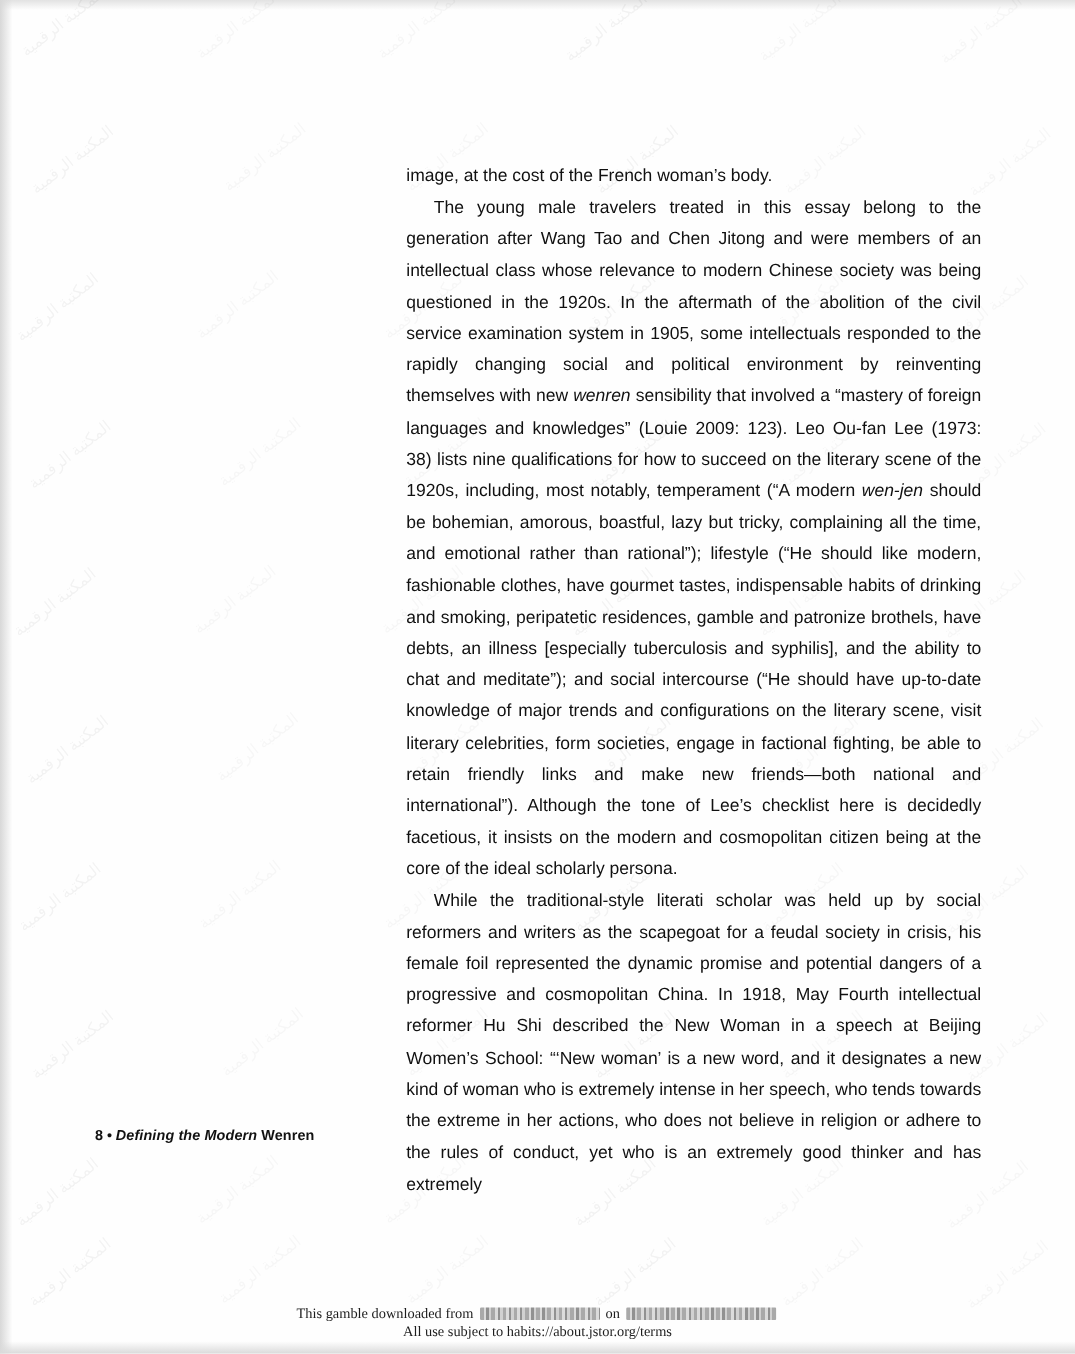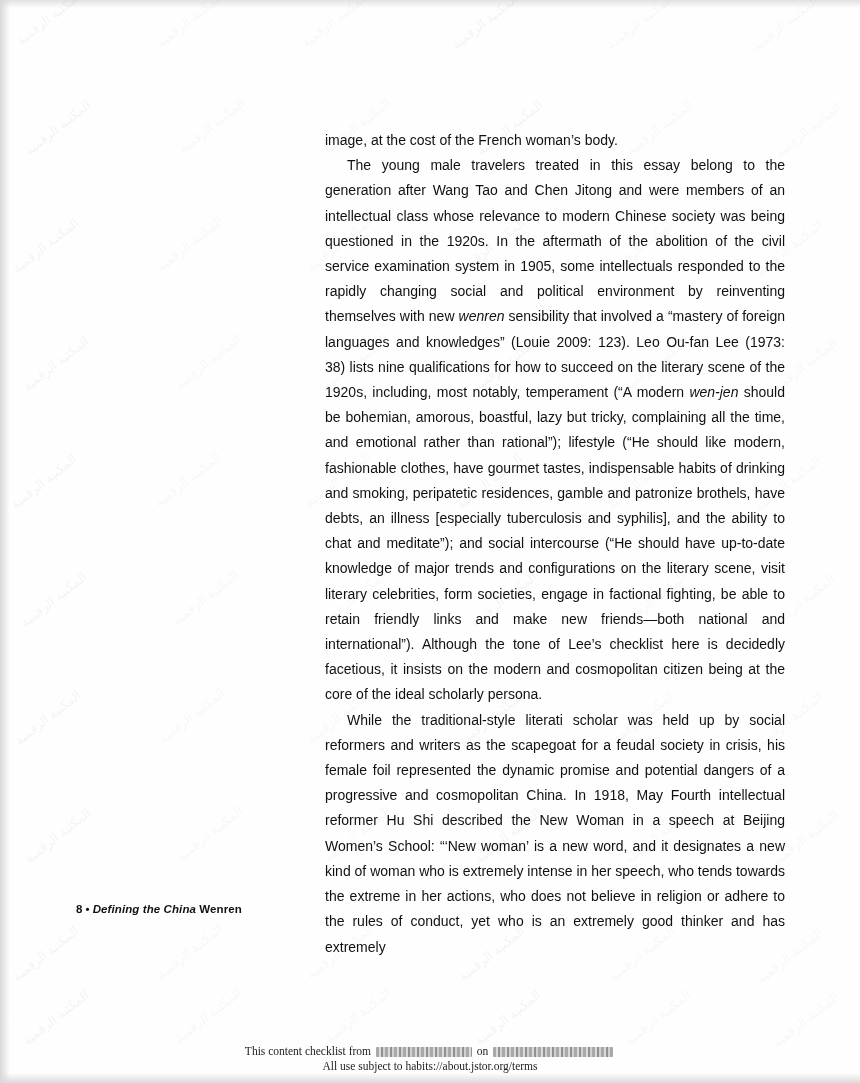--- a/index.html
+++ b/index.html
@@ -210,26 +210,26 @@
       <div class="wm" style="left: 766px; top: 1012px; opacity: 0.6;">المكتبة الرقمية</div>
     </div>
 
   <div class="text-column" id="body-text">
       <p>image, at the cost of the French woman’s body.</p>
       <p class="indent">The young male travelers treated in this essay belong to the generation after Wang Tao and Chen Jitong and were members of an intellectual class whose relevance to modern Chinese society was being questioned in the 1920s. In the aftermath of the abolition of the civil service examination system in 1905, some intellectuals responded to the rapidly changing social and political environment by reinventing themselves with new <em>wenren</em> sensibility that involved a “mastery of foreign languages and knowledges” (Louie 2009: 123). Leo Ou-fan Lee (1973: 38) lists nine qualifications for how to succeed on the literary scene of the 1920s, including, most notably, temperament (“A modern <em>wen-jen</em> should be bohemian, amorous, boastful, lazy but tricky, complaining all the time, and emotional rather than rational”); lifestyle (“He should like modern, fashionable clothes, have gourmet tastes, indispensable habits of drinking and smoking, peripatetic residences, gamble and patronize brothels, have debts, an illness [especially tuberculosis and syphilis], and the ability to chat and meditate”); and social intercourse (“He should have up-to-date knowledge of major trends and configurations on the literary scene, visit literary celebrities, form societies, engage in factional fighting, be able to retain friendly links and make new friends—both national and international”). Although the tone of Lee’s checklist here is decidedly facetious, it insists on the modern and cosmopolitan citizen being at the core of the ideal scholarly persona.</p>
       <p class="indent">While the traditional-style literati scholar was held up by social reformers and writers as the scapegoat for a feudal society in crisis, his female foil represented the dynamic promise and potential dangers of a progressive and cosmopolitan China. In 1918, May Fourth intellectual reformer Hu Shi described the New Woman in a speech at Beijing Women’s School: “‘New woman’ is a new word, and it designates a new kind of woman who is extremely intense in her speech, who tends towards the extreme in her actions, who does not believe in religion or adhere to the rules of conduct, yet who is an extremely good thinker and has extremely</p>
     </div>
 
   <div class="page-footer">
-    <span class="num">8</span><span class="sep">•</span><span class="title-italic">Defining the China</span> <span class="title-roman">Wenren</span>
+    <span class="num">8</span><span class="sep">•</span><span class="title-italic">Defining the Modern</span> <span class="title-roman">Wenren</span>
   </div>
 
   <div class="jstor-stamp">
     <div>
-      <span>This content checklist from</span>
+      <span>This gamble downloaded from</span>
       <span class="redacted ip"></span>
       <span>on</span>
       <span class="redacted datetime"></span>
     </div>
     <div>All use subject to habits://about.jstor.org/terms</div>
   </div>
 
 </div>
 
 </body></html>

